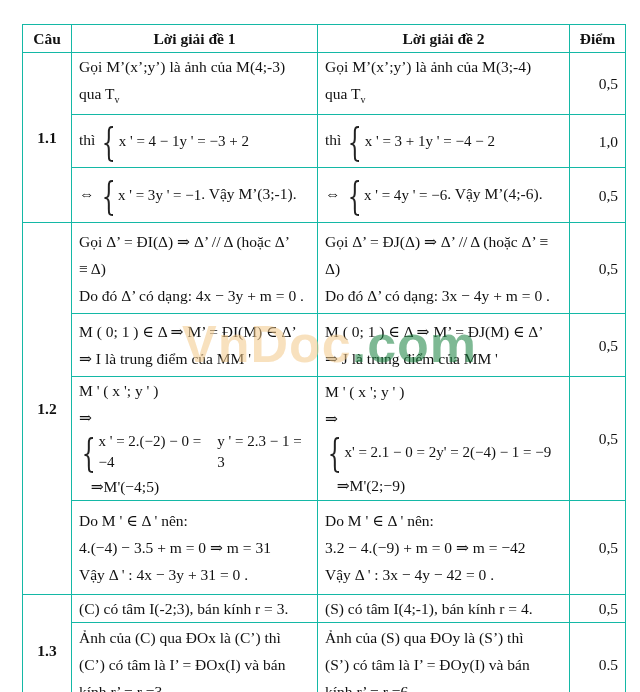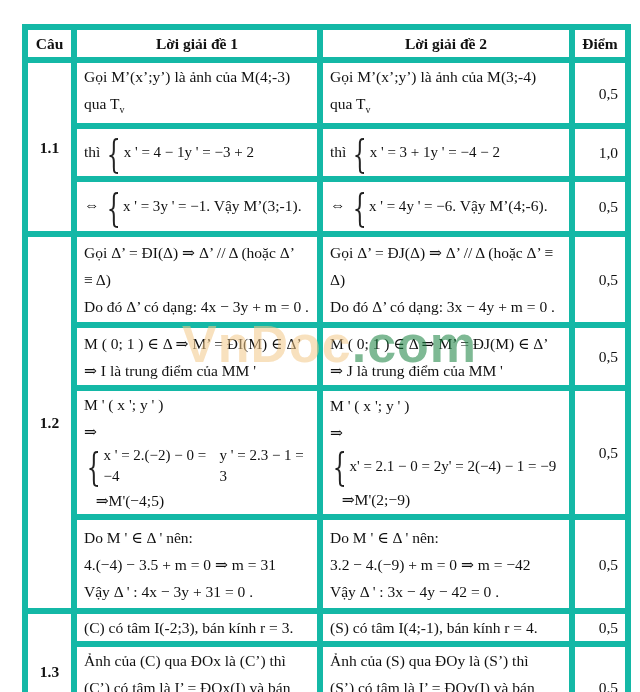--- a/index.html
+++ b/index.html
@@ -1,20 +1,20 @@
 <!DOCTYPE html>
 <html><head>
 <meta charset="utf-8">
 <style>
   html, body { margin:0; padding:0; background:#ffffff; }
   body { width:640px; height:692px; position:relative; overflow:hidden;
          font-family:"Liberation Serif", "DejaVu Serif", serif; color:#111; }
   table.sol { position:absolute; left:22px; top:24px; border-collapse:collapse;
               table-layout:fixed; width:603px; }
-  table.sol td, table.sol th { border:6px solid #14b8a6; padding:0 7px; vertical-align:middle;
+  table.sol td, table.sol th { border:1px solid #14b8a6; padding:0 7px; vertical-align:middle;
               font-size:15.5px; line-height:27px; }
   th { font-weight:bold; font-size:16px; height:27px; text-align:center; }
   td.cau { text-align:center; font-weight:bold; font-size:16px; padding:0; }
   td.diem { text-align:right; padding:0; }
   td.sol-cell { text-align:justify; }
   .sys { display:inline-flex; align-items:center; vertical-align:middle; }
   .brace { font-size:40px; line-height:40px; font-weight:100; transform:scaleX(0.55); display:inline-block; margin:0 -3px; color:#222; font-family:"DejaVu Serif", serif; }
   .sys-lines { display:inline-flex; line-height:21px; font-size:15px; }
   .arrow { margin-right:4px; }
   sub { font-size:10px; }

